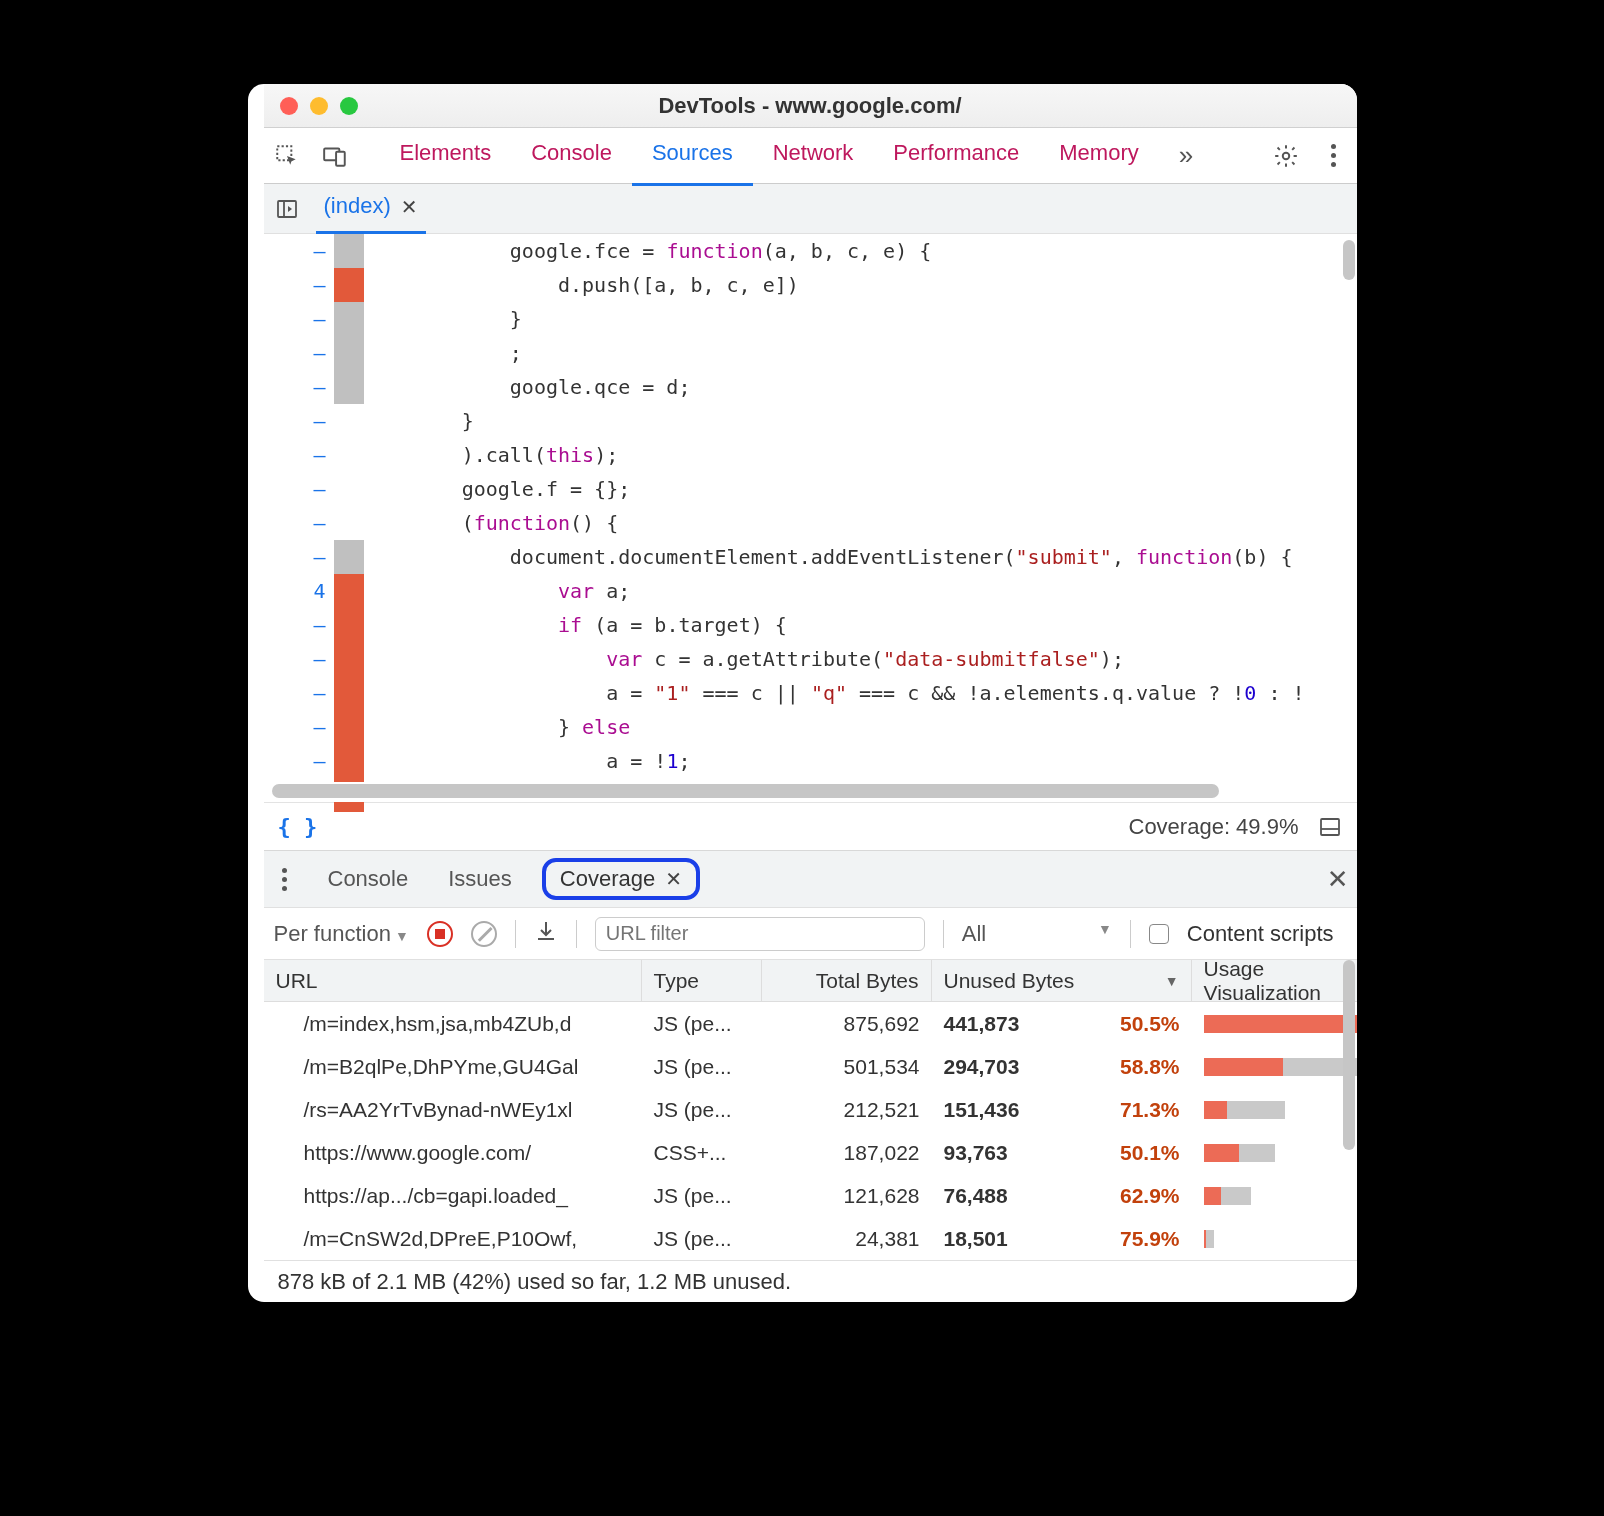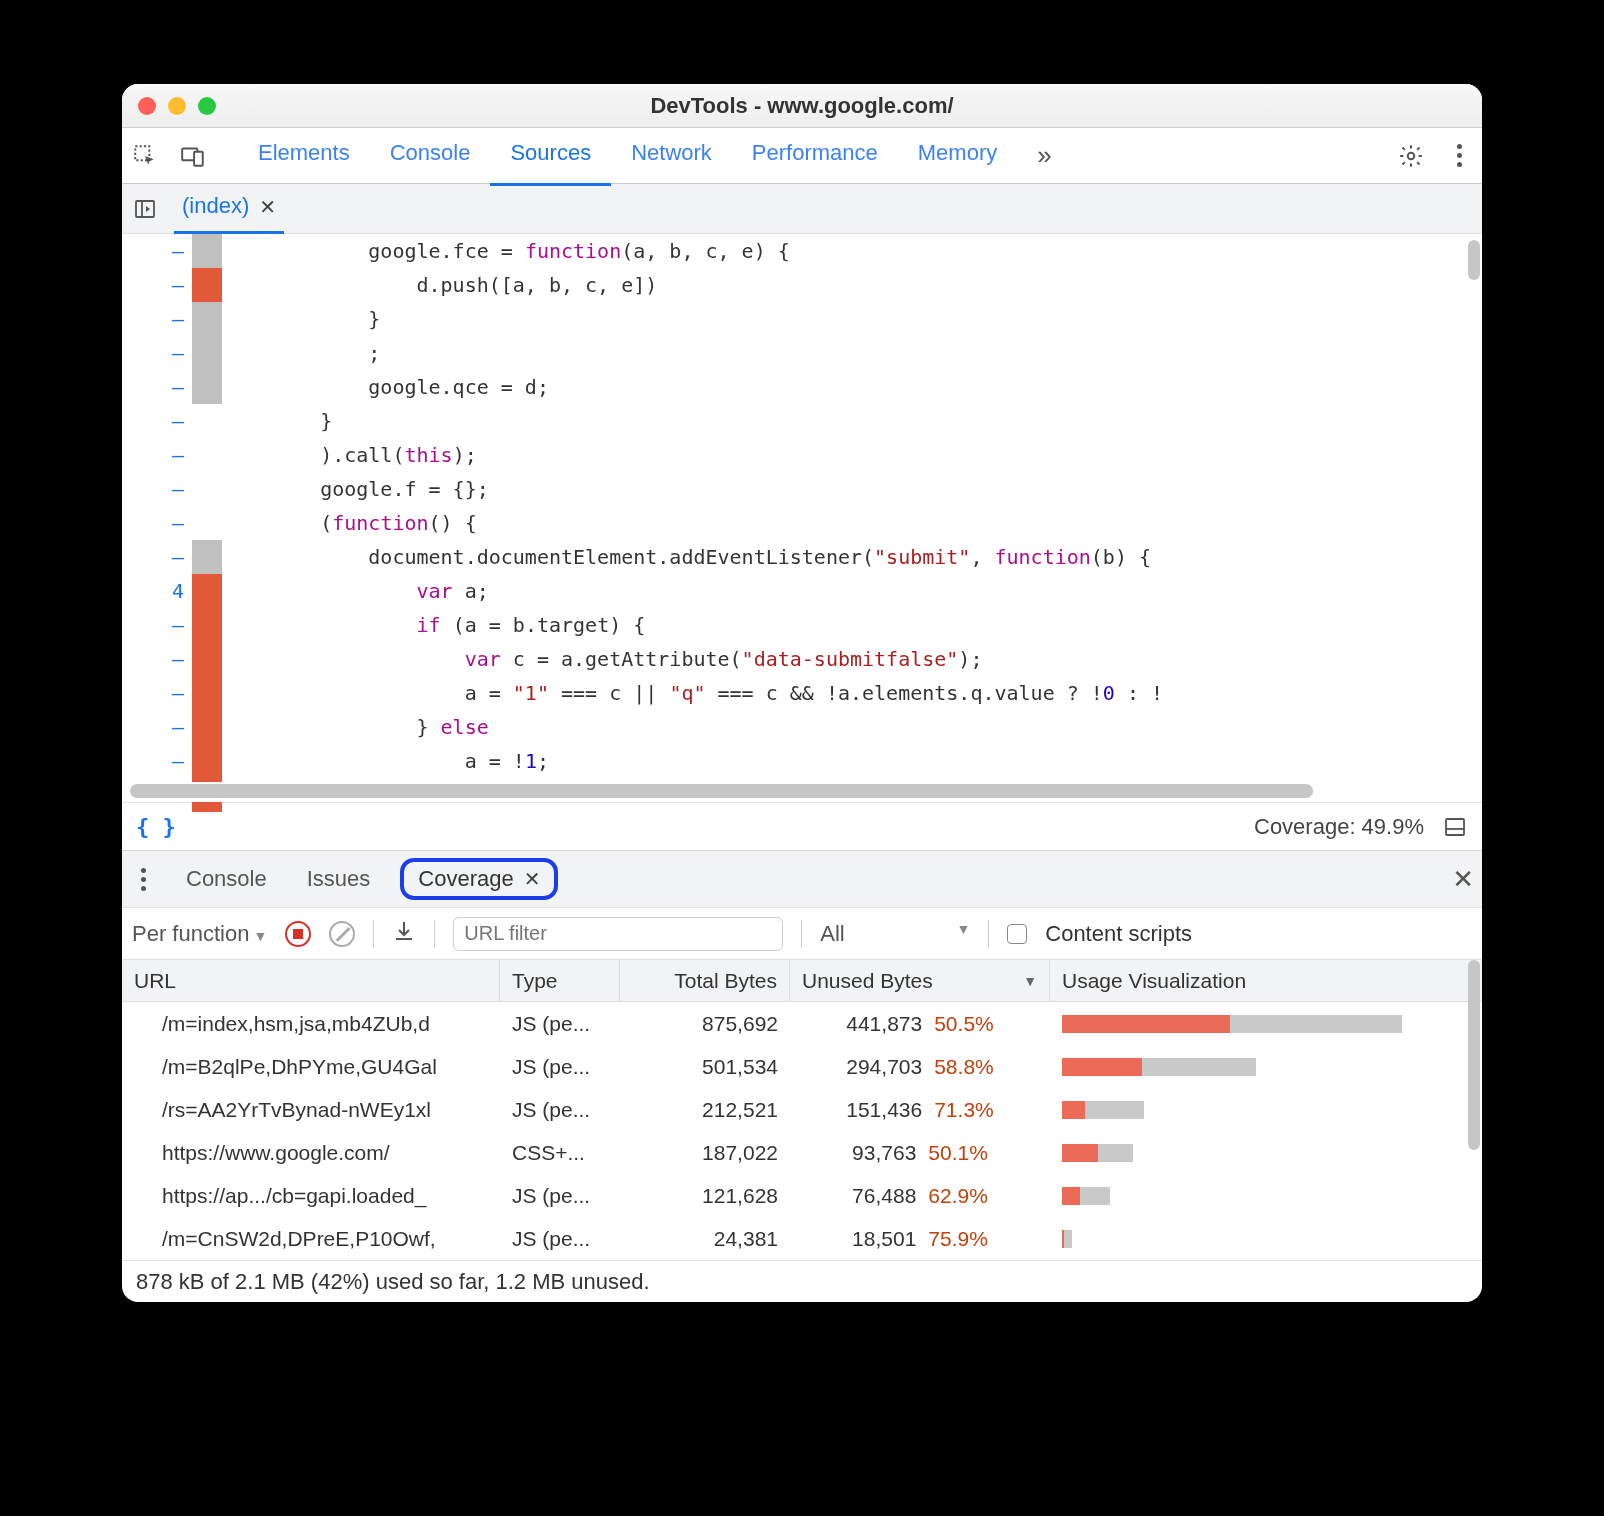--- a/index.html
+++ b/index.html
@@ -1,25 +1,25 @@
 <!DOCTYPE html>
 <html><head>
 <meta charset="utf-8">
 <style>
 * { box-sizing: border-box; margin: 0; padding: 0; }
 body { background: #000; width: 1604px; height: 1516px; font-family: -apple-system, "Helvetica Neue", Arial, sans-serif; font-size: 22px; color: #333; display:flex; align-items:flex-start; justify-content:center; padding-top:84px;}
-.window { width: 1360px; background:#fff; border-radius: 16px; box-shadow: 0 28px 64px rgba(0,0,0,0.5); overflow:hidden; }
+.window { width: 1109px; background:#fff; border-radius: 16px; box-shadow: 0 28px 64px rgba(0,0,0,0.5); overflow:hidden;padding-left:16px; }
 .titlebar { height: 44px; background: linear-gradient(#f7f7f7,#eee); border-bottom:1px solid #d0d0d0; display:flex; align-items:center; padding:0 16px; position:relative;}
 .traffic { display:flex; gap:12px; }
 .tl { width:18px; height:18px; border-radius:50%; }
 .tl.red{background:#ff5f57;} .tl.yellow{background:#febc2e;} .tl.green{background:#28c840;}
 .wtitle { position:absolute; left:0; right:0; text-align:center; font-weight:600; color:#333; font-size:22px;}
 .toolbar { height:56px; border-bottom:1px solid #ccc; display:flex; align-items:center; padding:0 10px; gap:22px;}
 .toolbar .tabs { display:flex; gap:0; margin-left:10px;}
-.ttab { padding:14px 20px 12px; color:#3b82f6; cursor:pointer; border-bottom:3px solid transparent; font-size:22px;}
+.ttab { padding:14px 20px 12px; color:#be185d; cursor:pointer; border-bottom:3px solid transparent; font-size:22px;}
 .ttab.active { color:#1a73e8; border-bottom-color:#1a73e8;}
 .ico { width:26px; height:26px; display:inline-flex; align-items:center; justify-content:center; color:#555;}
 .spacer { flex:1;}
 .subtabs { height:50px; background:#f1f3f4; border-bottom:1px solid #e0e0e0; display:flex; align-items:center; padding:0 10px; gap:16px;}
 .subtab { color:#1a73e8; padding:10px 8px 12px; border-bottom:3px solid #1a73e8; font-size:22px; display:flex; align-items:flex-end; gap:10px;}
 .closex { font-size:20px; color:#444;}
 .code-area { display:flex; height: 548px; background:#fff; position:relative;}
 .gutter { width:70px; background:#fff; border-right:0; font-family: Menlo, monospace; font-size:20px;}
 .gline { height:34px; display:flex; align-items:center; justify-content:flex-end; padding-right:8px; position:relative;}
 .ln { color:#1a73e8; width:18px; text-align:right;}
@@ -44,21 +44,21 @@
 .divv{width:1px;height:28px;background:#ccc;}
 .urlfilter{border:1px solid #ccc;border-radius:6px;height:34px;width:330px;padding:0 10px;font-size:20px;color:#888;}
 .chk{width:20px;height:20px;border:1.5px solid #888;border-radius:4px;display:inline-block;}
 .thead{display:flex;background:#f1f3f4;border-bottom:1px solid #ddd;height:42px;align-items:center;font-size:21px;color:#333;}
 .th{padding:0 12px;border-right:1px solid #ddd;display:flex;align-items:center;height:100%;}
 .th.url{width:378px;} .th.type{width:120px;} .th.tb{width:170px;justify-content:flex-end;} .th.ub{width:260px;text-align:right;} .th.viz{flex:1;border-right:0;}
 .tbody .tr{display:flex;height:43px;align-items:center;font-size:21px;border-bottom:0;}
 .tbody .tr:nth-child(even){} 
 .td{padding:0 12px;white-space:nowrap;overflow:hidden;text-overflow:ellipsis;}
 .td.url{width:378px;padding-left:40px;} .td.type{width:120px;} .td.tb{width:170px;text-align:right;} 
-.td.ub{width:260px;display:flex;justify-content:center;gap:12px;} .td.ub .pct{color:#c2410c;}
+.td.ub{width:260px;display:flex;justify-content:space-between;gap:12px;font-weight:bold;} .td.ub .pct{color:#c2410c;}
 .td.viz{flex:1;display:flex;align-items:center;padding-right:18px;}
 .bar{height:18px;display:flex;width:100%;max-width:340px;}
 .bar .used{background:#ec6b56;height:100%;} .bar .un{background:#c9c9c9;height:100%;}
 .status{height:42px;border-top:1px solid #e0e0e0;display:flex;align-items:center;padding:0 14px;font-size:22px;color:#333;}
 .vscroll{position:absolute;right:2px;top:0;width:12px;height:100%;}
 .vscroll .vthumb{width:12px;background:#c6c6c6;border-radius:6px;position:absolute;}
 .kebab{display:flex;flex-direction:column;gap:4px;} .kebab span{width:5px;height:5px;background:#555;border-radius:50%;}
 .gear svg, .ico svg{display:block;}
 .morearrow{font-size:26px;color:#555;}
 .sort-tri{font-size:14px;color:#666;margin-left:auto;}

